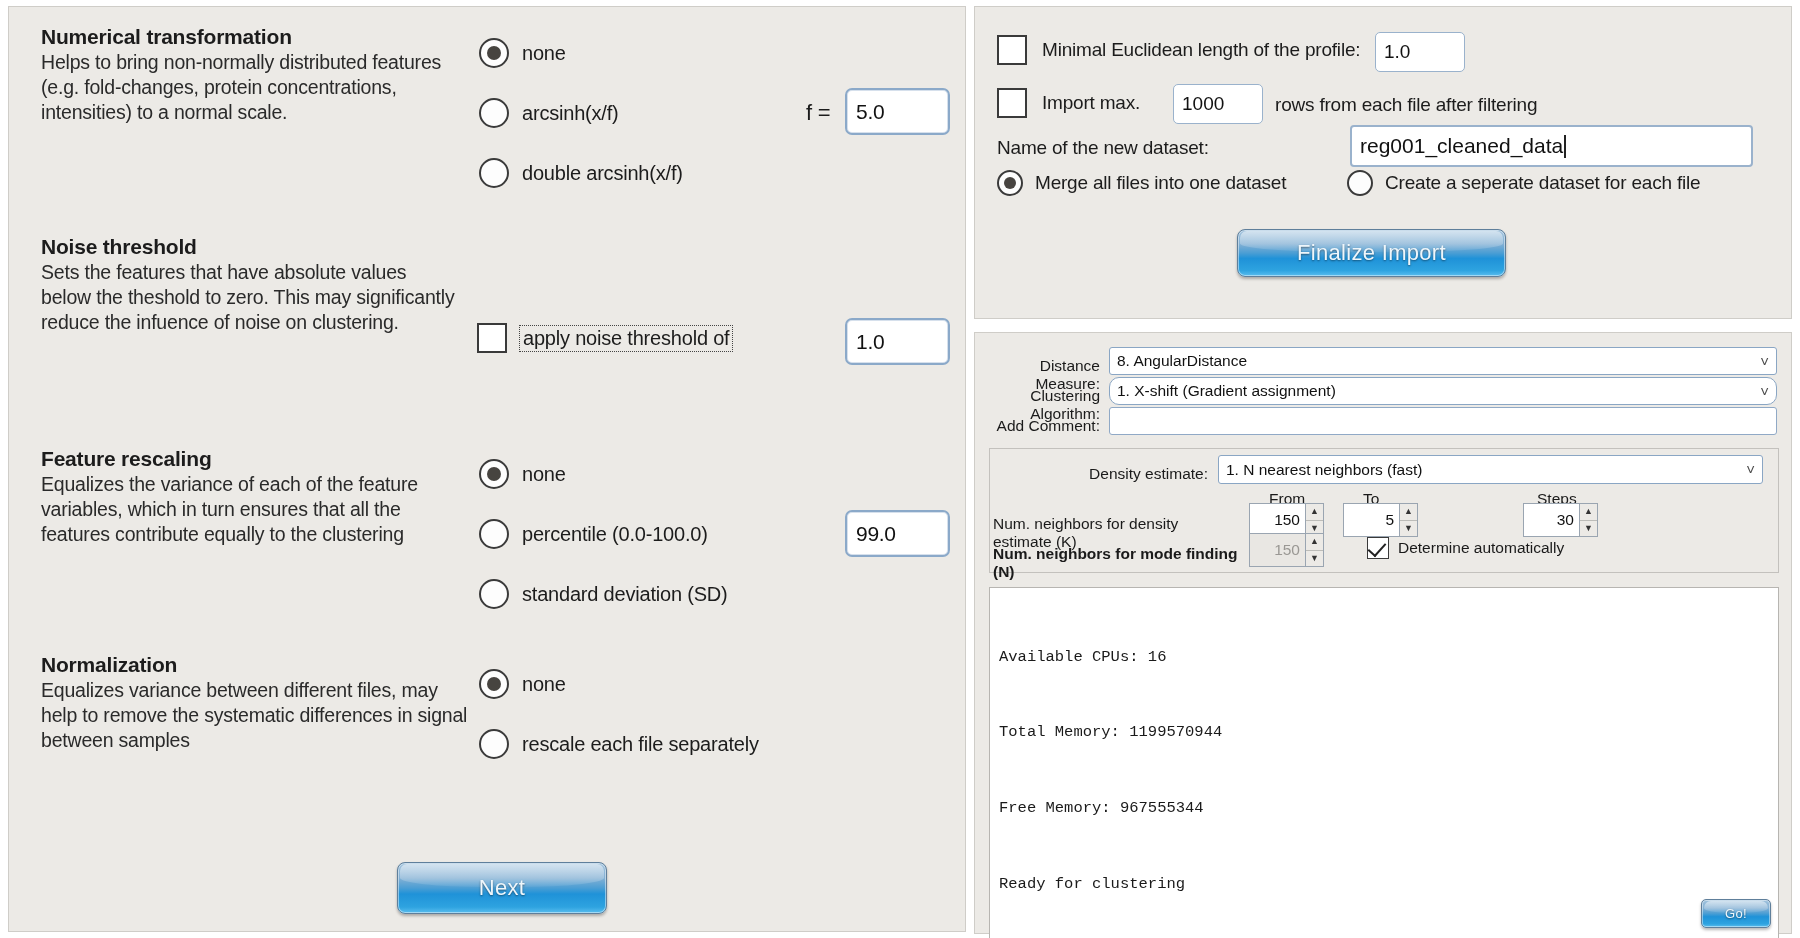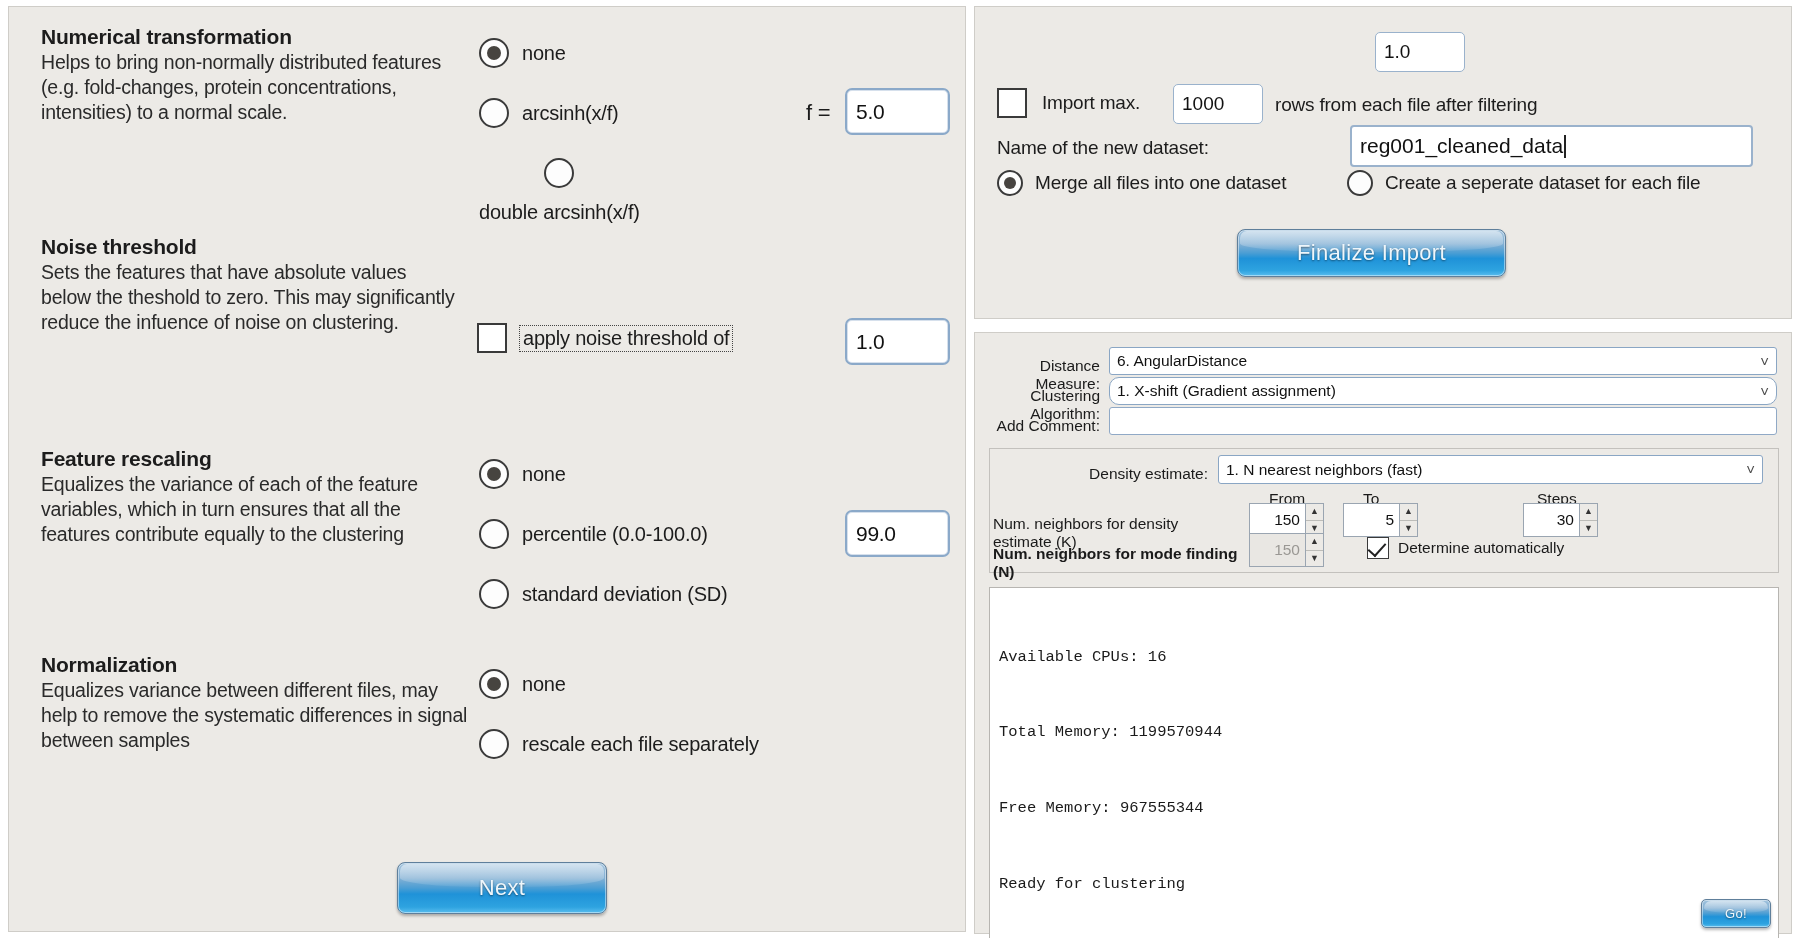--- a/index.html
+++ b/index.html
@@ -164,21 +164,21 @@
     </div>
 
     <div class="row" style="position:absolute;left:470px;top:31px;gap:13px;">
       <span class="radio sel"></span>
       <span class="radio-label">none</span>
     </div>
     <div class="row" style="position:absolute;left:470px;top:91px;gap:13px;">
       <span class="radio"></span>
       <span class="radio-label">arcsinh(x/f)</span>
     </div>
-    <div class="row" style="position:absolute;left:470px;top:151px;gap:13px;flex-direction:column;">
+    <div class="row" style="position:absolute;left:470px;top:151px;gap:13px;">
       <span class="radio"></span>
       <span class="radio-label">double arcsinh(x/f)</span>
     </div>
 
     <div class="plain" style="position:absolute;left:797px;top:93px;font-size:22px;">f =</div>
     <div class="tf-big" style="position:absolute;left:836px;top:81px;width:105px;height:47px;">5.0</div>
 
     <div style="position:absolute;left:32px;top:228px;width:420px;">
       <div class="sec-title">Noise threshold</div>
       <div class="sec-desc">Sets the features that have absolute values below the theshold to zero. This may significantly reduce the infuence of noise on clustering.</div>
@@ -223,20 +223,24 @@
       <span class="radio-label">rescale each file separately</span>
     </div>
 
     <div class="gbtn" style="position:absolute;left:388px;top:855px;width:208px;height:50px;">
       <span>Next</span>
     </div>
   </div>
 
   <div class="panel" id="import-panel">
 
+    <div class="row" style="position:absolute;left:22px;top:28px;gap:15px;">
+      <span class="cbox"></span>
+      <span class="plain">Minimal Euclidean length of the profile:</span>
+    </div>
     <div class="tf-flat" style="position:absolute;left:400px;top:25px;width:90px;height:40px;">1.0</div>
 
     <div class="row" style="position:absolute;left:22px;top:81px;gap:15px;">
       <span class="cbox"></span>
       <span class="plain">Import max.</span>
     </div>
     <div class="tf-flat" style="position:absolute;left:198px;top:77px;width:90px;height:40px;">1000</div>
     <div class="plain" style="position:absolute;left:300px;top:87px;">rows  from each file after filtering</div>
 
     <div class="plain" style="position:absolute;left:22px;top:130px;">Name of the new dataset:</div>
@@ -256,21 +260,21 @@
 
     <div class="gbtn" style="position:absolute;left:262px;top:222px;width:267px;height:46px;">
       <span>Finalize Import</span>
     </div>
   </div>
 
   <div class="panel" id="cluster-panel">
 
     <div class="field-lbl" style="position:absolute;left:8px;top:24px;width:117px;">Distance Measure:</div>
     <div class="combo" style="position:absolute;left:134px;top:14px;width:668px;height:28px;">
-      <span>6. AngularDistance</span>
+      <span>8. AngularDistance</span>
       <span class="chev">˅</span>
     </div>
 
     <div class="field-lbl" style="position:absolute;left:8px;top:54px;width:117px;">Clustering Algorithm:</div>
     <div class="combo" style="position:absolute;left:134px;top:44px;width:668px;height:28px;border-radius:10px;">
       <span>1. X-shift (Gradient assignment)</span>
       <span class="chev">˅</span>
     </div>
 
     <div class="field-lbl" style="position:absolute;left:8px;top:84px;width:117px;">Add Comment:</div>

